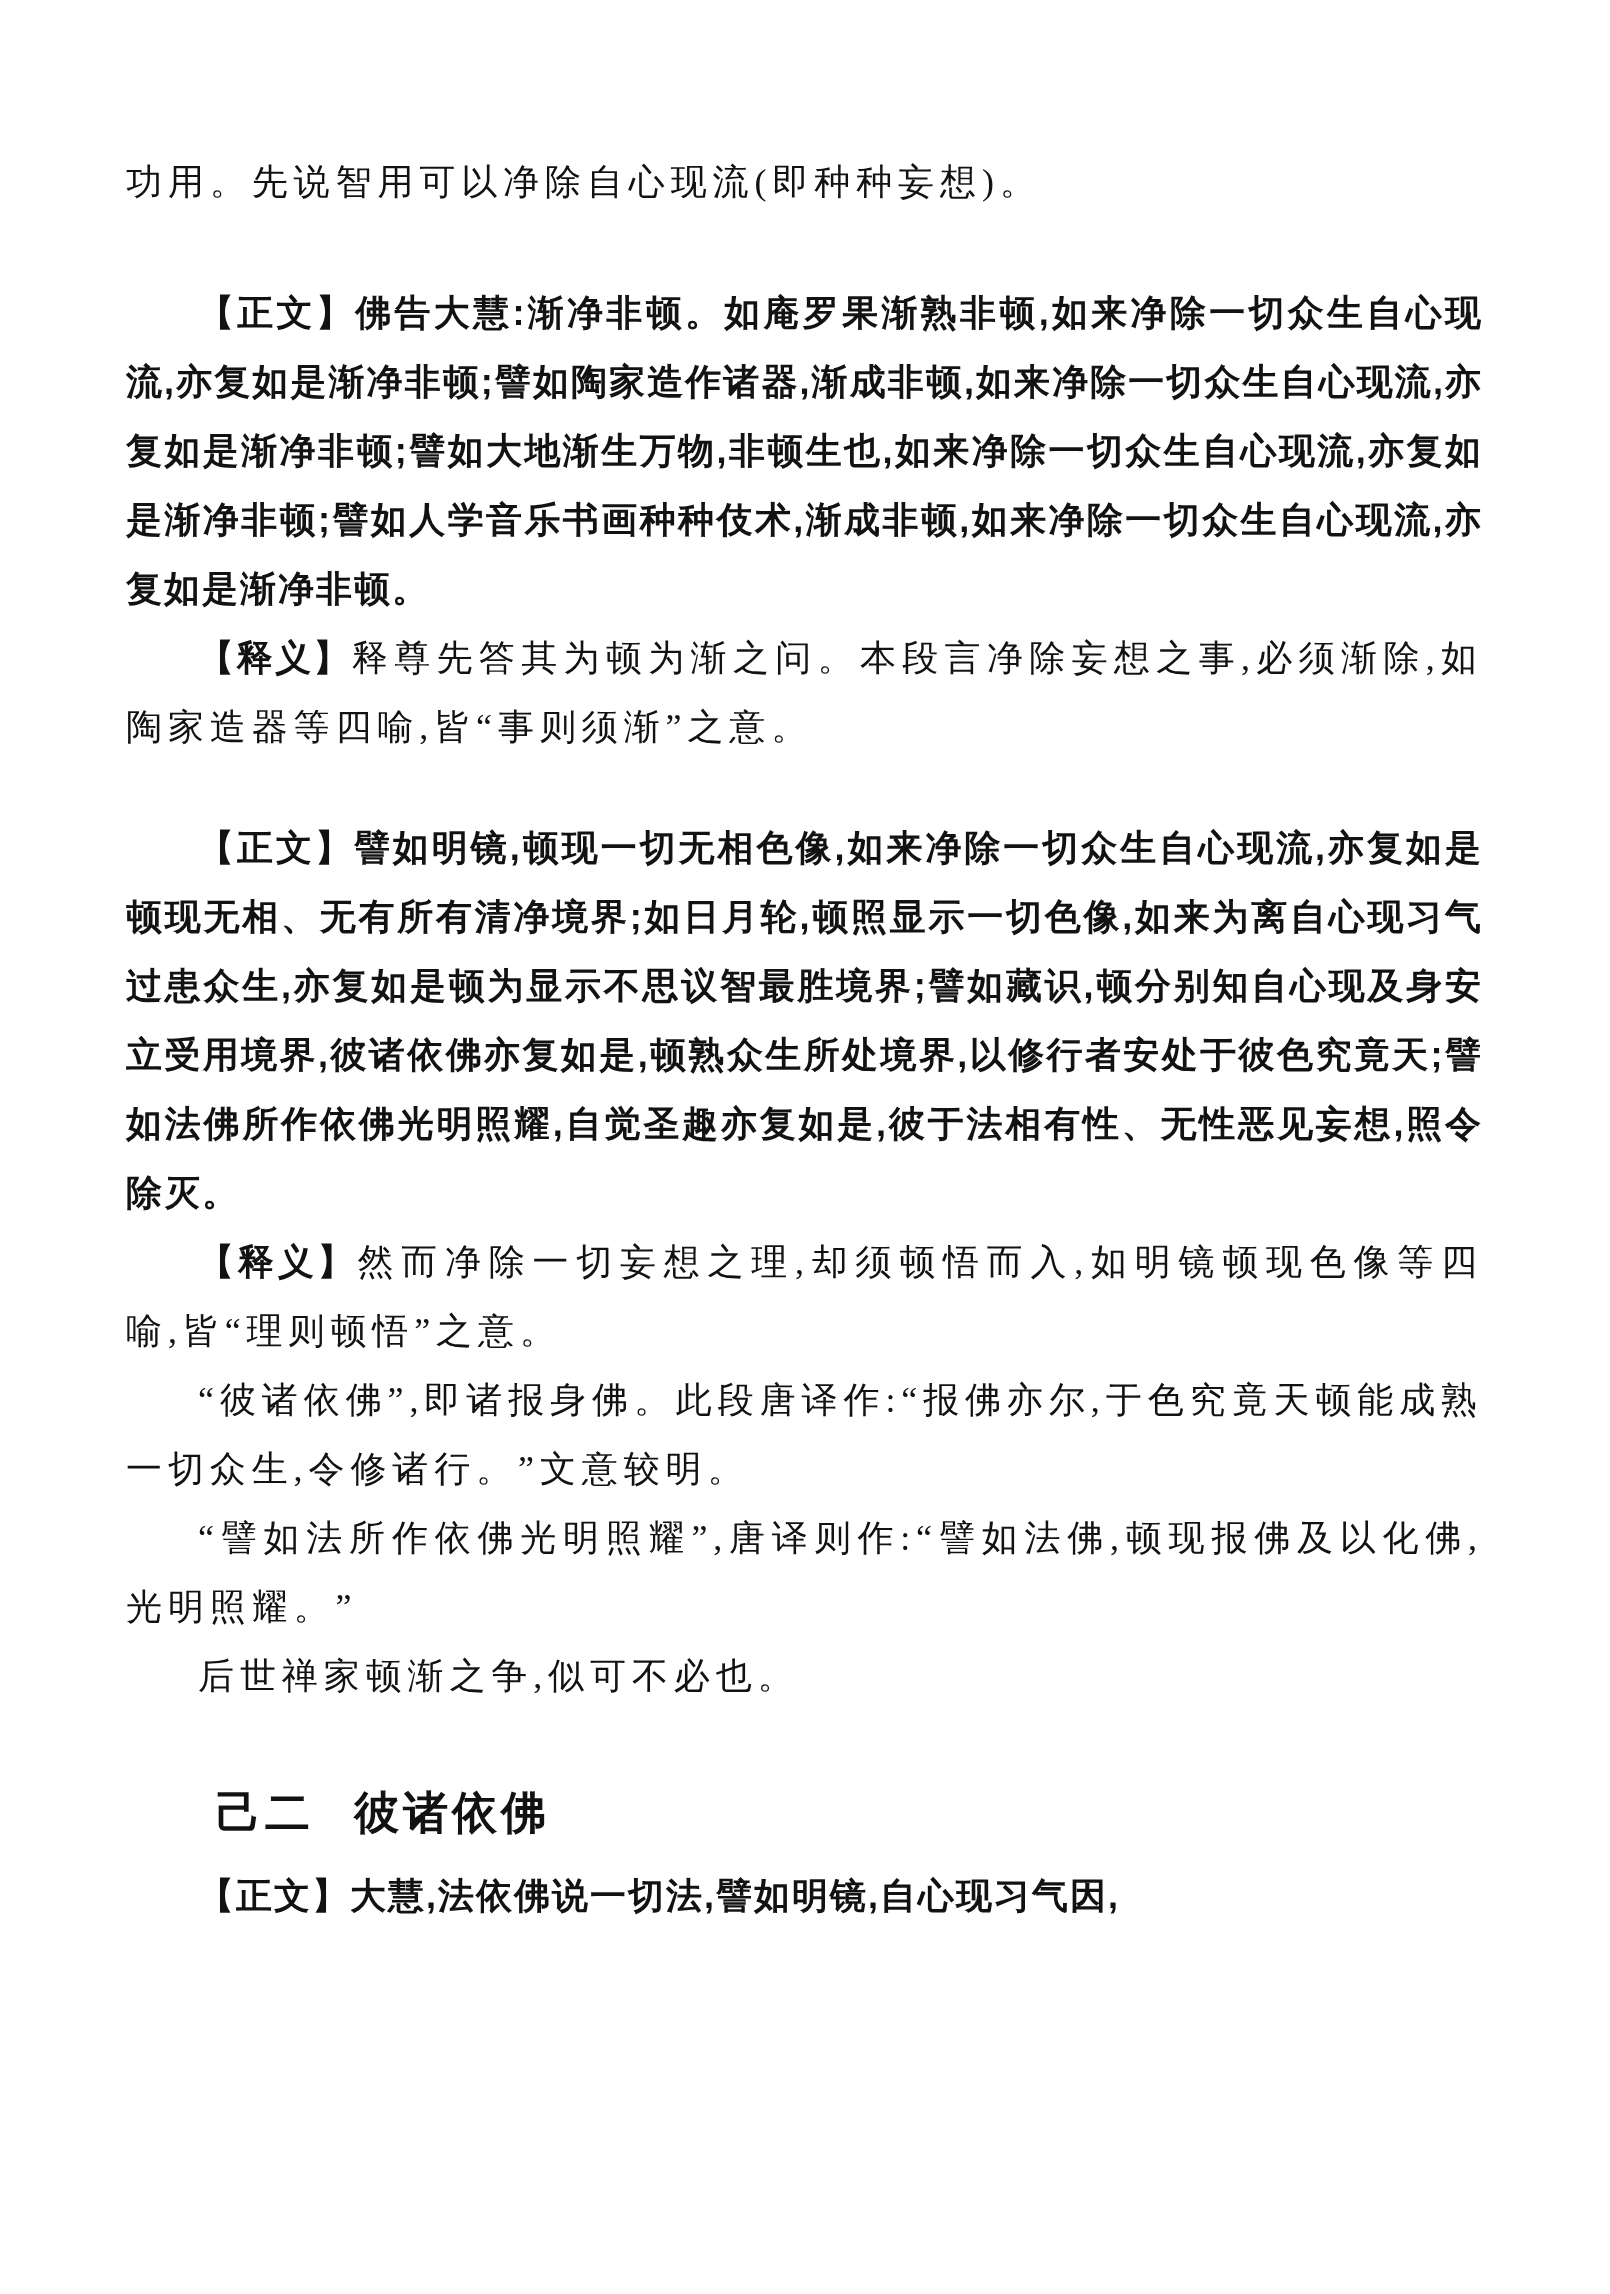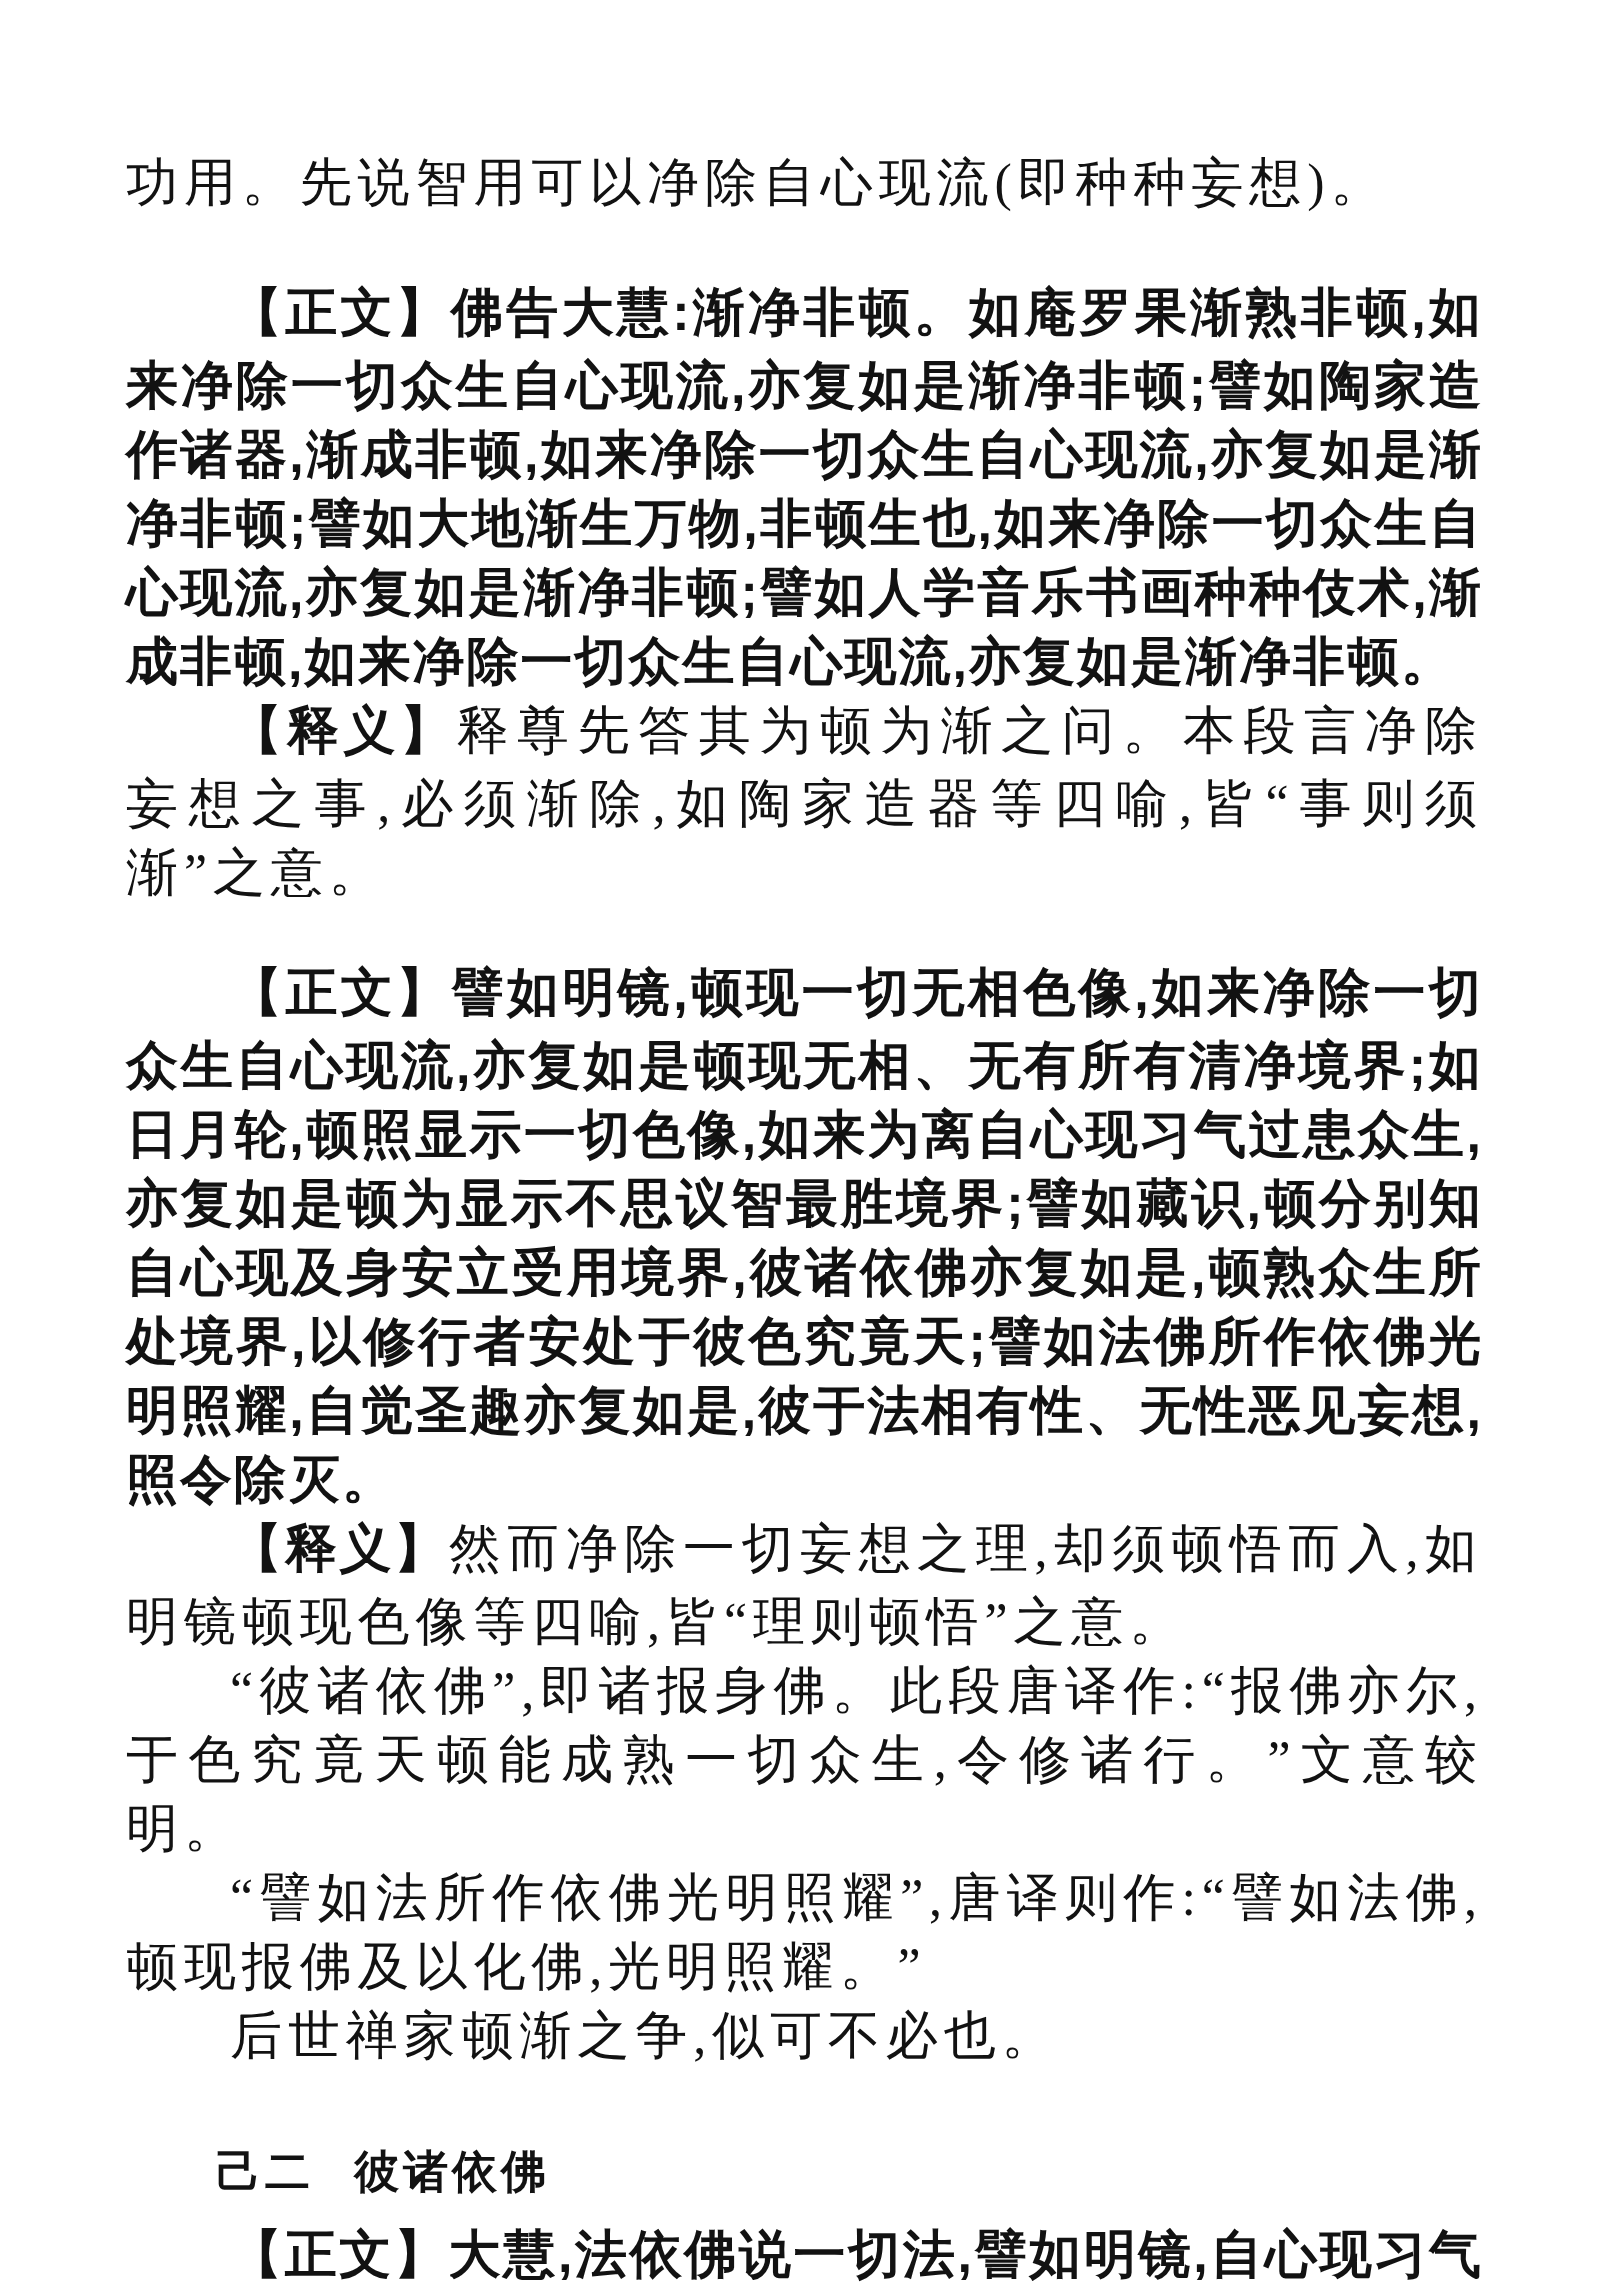--- a/index.html
+++ b/index.html
@@ -26,35 +26,35 @@
     padding: 0 13.8px 11.8px 5.9px;
     white-space: nowrap;
   }
   .hdr-dash  { font-size: 33px; letter-spacing: 0; }
   .hdr-num   { font-size: 36px; margin: 0 37px; }
   .hdr-dash2 { font-size: 33px; }
   .hdr-title { font-size: 36px; margin-left: 69px; letter-spacing: 7.9px; }
 
   
   p.line {
-    font-size: 52px;
+    font-size: 36px;
     line-height: 69px;
     text-align: justify;
   }
   p.serif {
     font-family: "Liberation Serif", "DejaVu Serif", serif;
     letter-spacing: 5.9px;
   }
   p.bold-sutra {
     font-family: "Liberation Sans", "DejaVu Sans", sans-serif;
     font-weight: 700;
     letter-spacing: 2px;
   }
   .indent { text-indent: 2em; }
-  .tag { font-weight: 700; font-family: Liberation Mono, monospace; letter-spacing: 2px; }
+  .tag { font-weight: 700; font-family: Liberation Sans, sans-serif; letter-spacing: 2px; }
 
   .gap-after-intro   { margin-bottom: 61px; }
   .gap-after-shiyi1  { margin-bottom: 51px; }
   .gap-after-note3   { margin-bottom: 67px; }
 
   h2.section-heading {
     font-size: 45px;
     line-height: 69px;
     font-weight: 700;
     font-family: "Liberation Sans", "DejaVu Sans", sans-serif;

